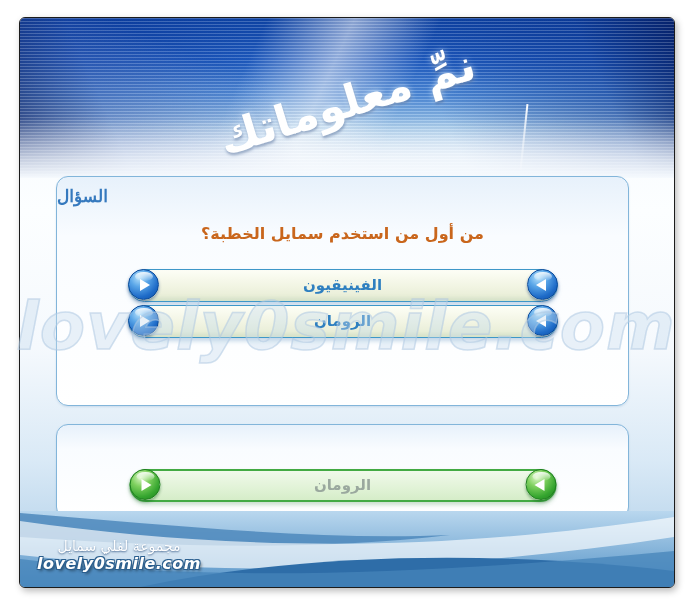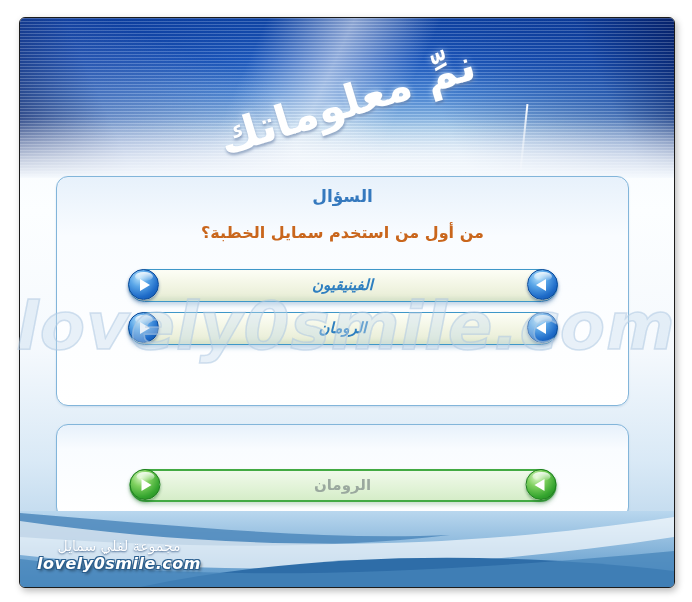--- a/index.html
+++ b/index.html
@@ -51,36 +51,35 @@
   
   .panel{
     position:absolute;left:36px;width:571px;
     border:1px solid #82b5da;border-radius:12px;
     background:linear-gradient(to bottom,#e7f1fb 0%,#f9fcff 26%,#ffffff 100%);
     box-shadow:0 1px 2px rgba(120,160,200,0.25);
   }
   .q-panel{top:158px;height:228px;}
   .a-panel{top:406px;height:93px;}
   .panel-title{
-    text-align:center;font-weight:bold;font-size:17px;color:#3579be;
-    padding-top:9px;direction:rtl;
+    text-align:left;font-weight:bold;font-size:17px;color:#3579be;
+    padding-top:9px;direction:rtl;font-family:Liberation Serif, serif;
   }
   .question-text{
     text-align:center;font-weight:bold;font-size:16px;color:#c9661c;
     margin-top:17px;direction:rtl;
   }
   
   .options{position:absolute;left:0;right:0;top:92px;}
   .pill{
-    position:relative;width:428px;height:31px;margin:0 auto 10px auto;
+    position:relative;width:428px;height:31px;margin:0 auto 3px auto;
     border:1px solid #3e97c8;border-radius:17px;
     background:linear-gradient(to bottom,#fdfef6 0%,#f1f4e2 55%,#e5ebd3 100%);
     box-shadow:0 3px 4px rgba(90,140,185,0.35), inset 0 -3px 4px rgba(140,175,150,0.18);
     cursor:pointer;
-    font-style:italic;
   }
   .pill-label{
     display:block;line-height:31px;text-align:center;font-weight:bold;
     font-size:15px;color:#2e7fc0;direction:rtl;
   }
   .orb{
     position:absolute;top:-1px;width:31px;height:31px;border-radius:50%;
     border:1px solid #0c4a9a;box-sizing:border-box;
     background:radial-gradient(circle at 35% 26%, #b6e1fb 0%, #5aa6e8 32%, #1e6bc8 68%, #0c4da0 100%);
     display:flex;align-items:center;justify-content:center;

